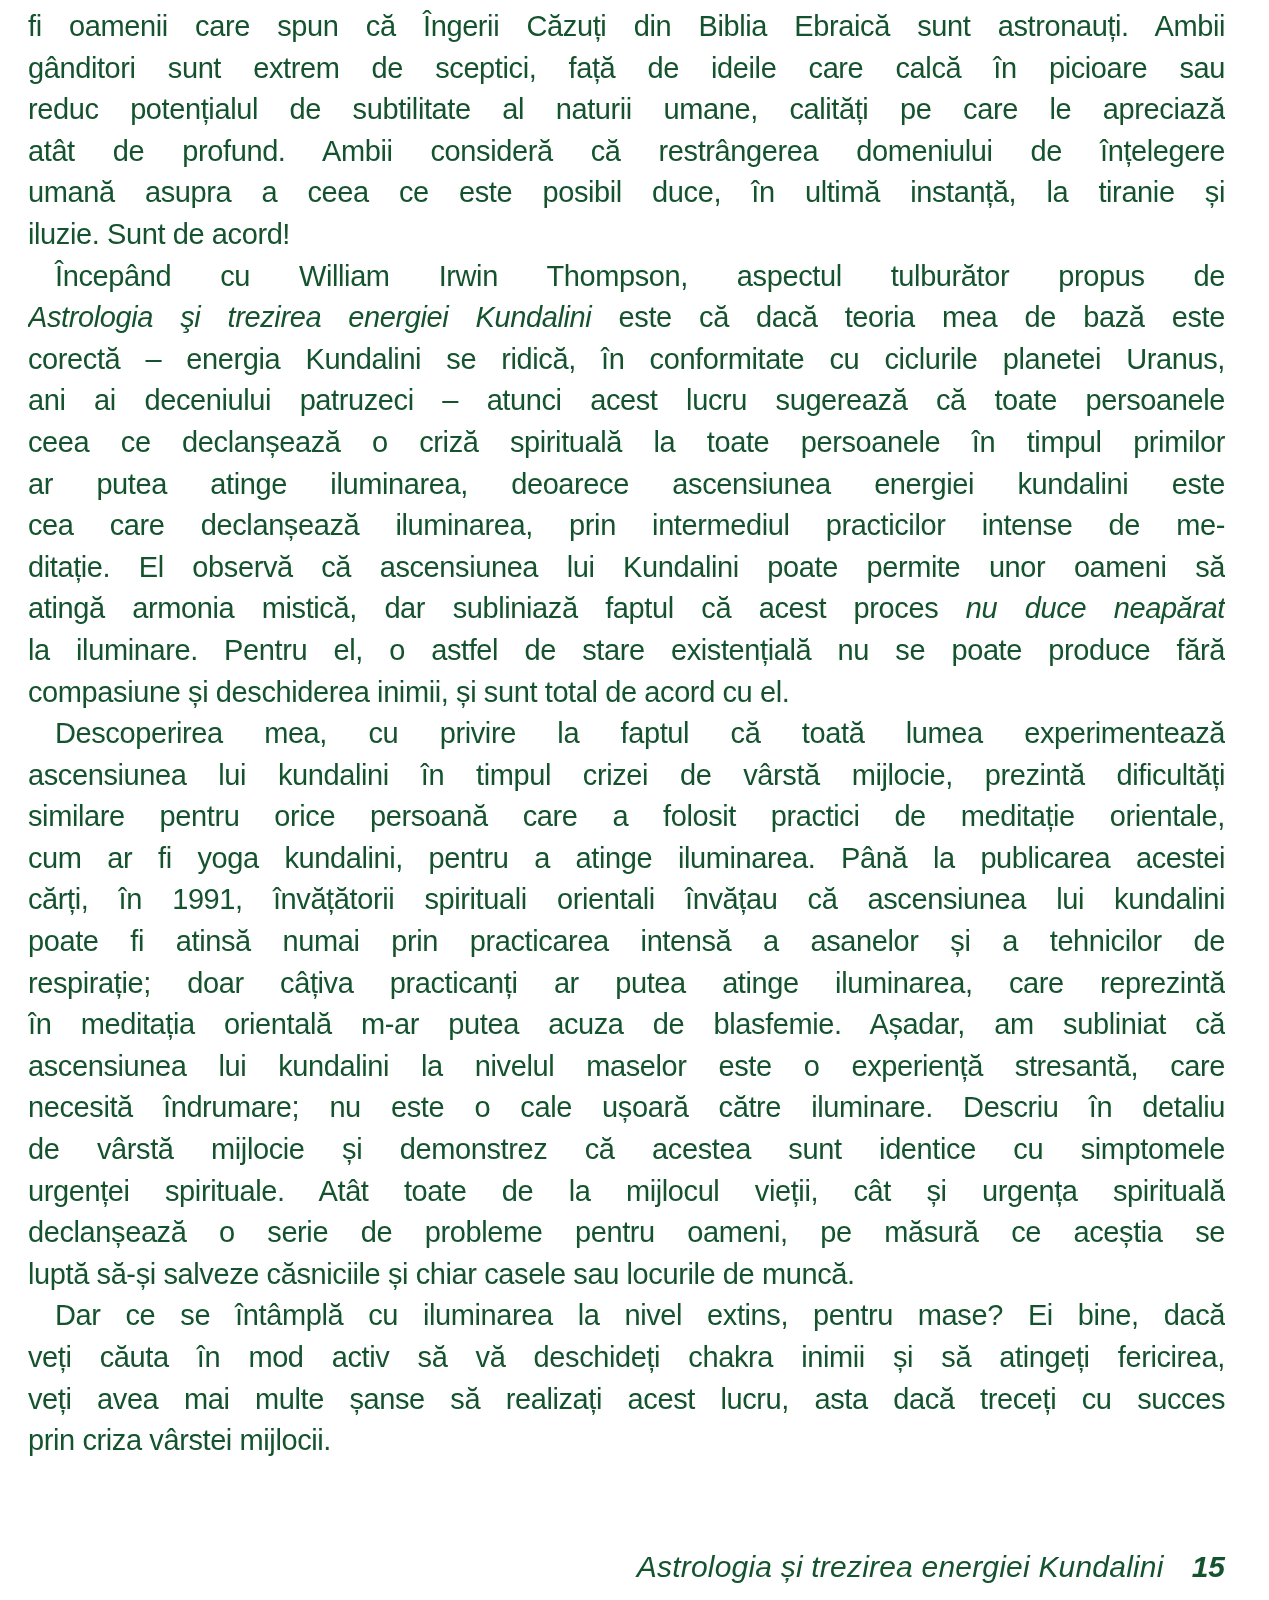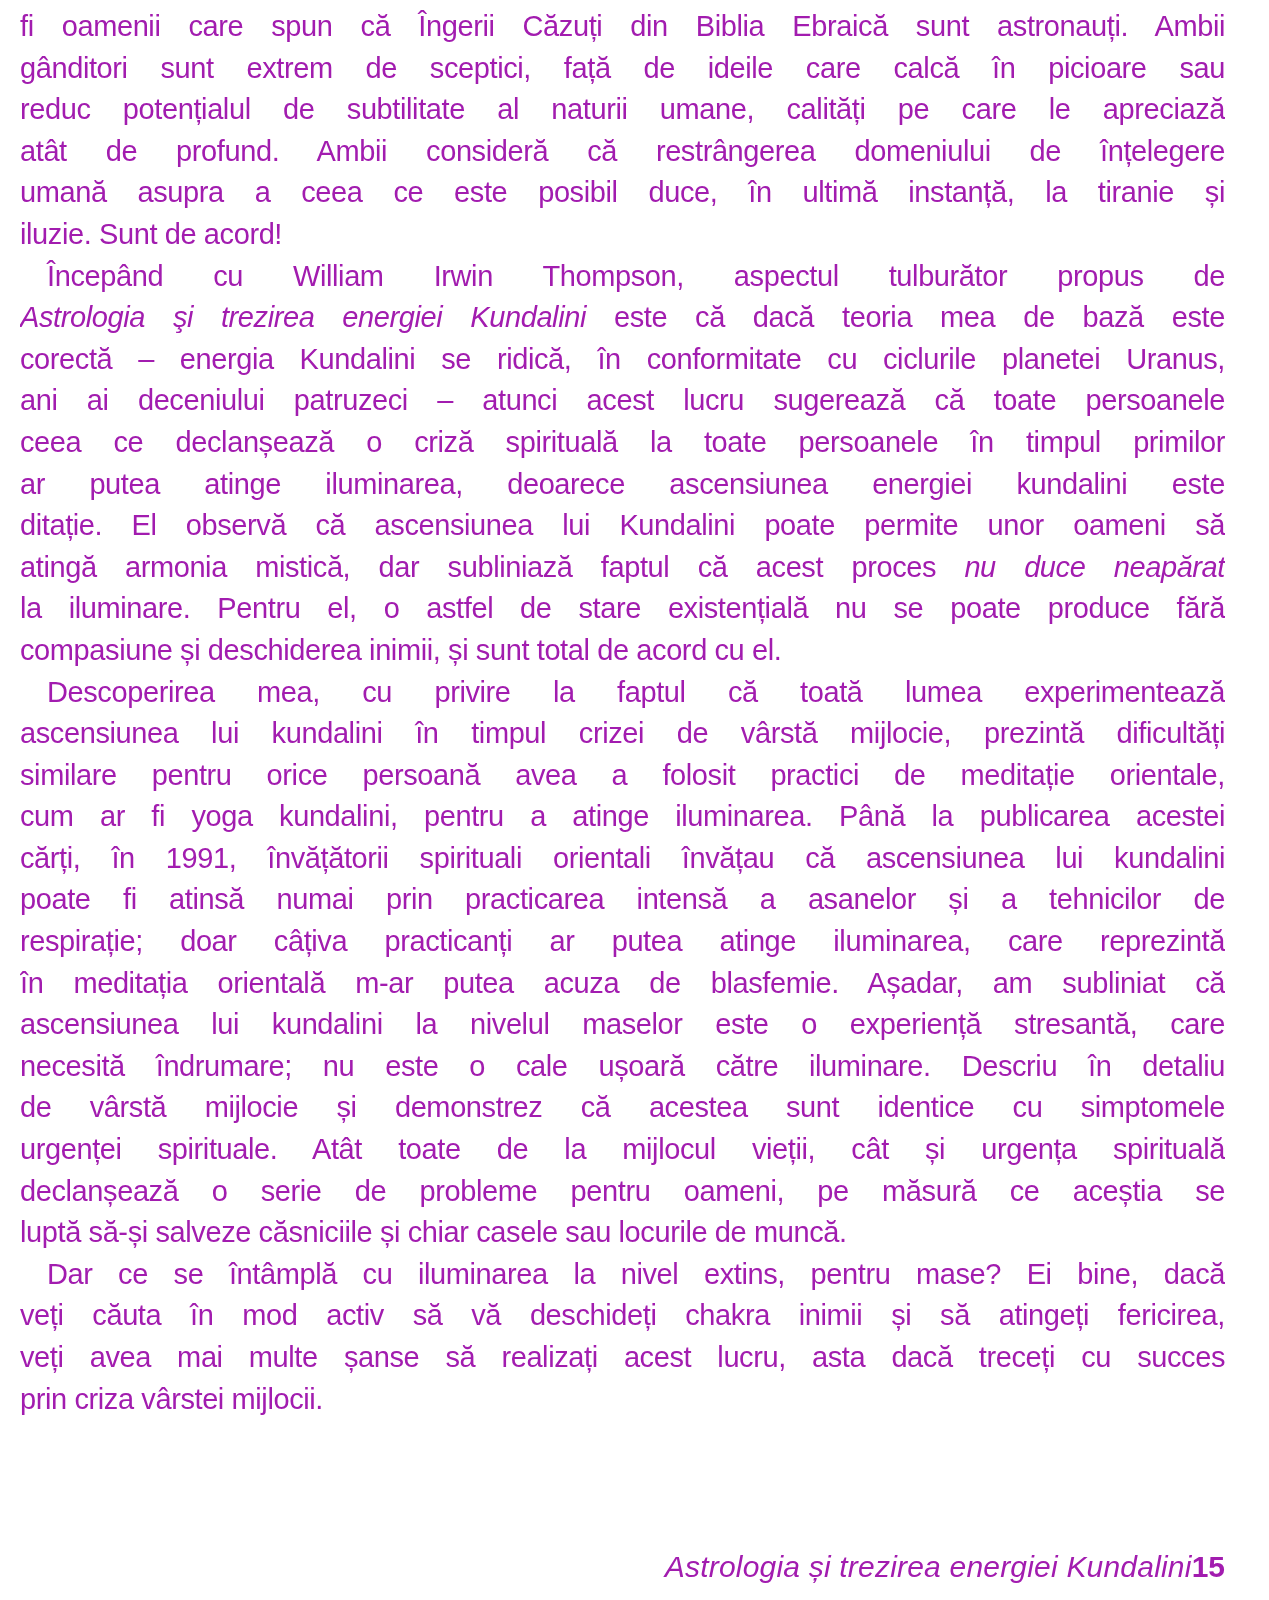--- a/index.html
+++ b/index.html
@@ -6,23 +6,23 @@
     margin: 0;
     padding: 0;
     background: #ffffff;
   }
   .page {
     position: relative;
     width: 1269px;
     height: 1600px;
     box-sizing: border-box;
     background: #ffffff;
-    color: #a21caf;
+    color: #14532d;
     font-family: "Liberation Sans", "DejaVu Sans", sans-serif;
-    padding: 6px 44px 0 20px;
+    padding: 6px 44px 0 28px;
     overflow: hidden;
   }
   .body-text {
     font-size: 29px;
     line-height: 41.6px;
     letter-spacing: -0.4px;
   }
   .line {
     text-align: justify;
     text-align-last: justify;
@@ -46,46 +46,49 @@
     line-height: 38px;
     white-space: nowrap;
   }
   .footer-title {
     font-style: italic;
     letter-spacing: 0.2px;
     margin-top: 48px;
   }
   .footer-page {
     font-weight: bold;
+    margin-left: 28px;
+    font-style: italic;
   }
 </style>
 </head>
 <body>
 
 <div class="page">
   <div class="body-text" id="body-text">
       <div class="line"><span>fi oamenii care spun că Îngerii Căzuți din Biblia Ebraică sunt astronauți. Ambii</span></div>
       <div class="line"><span>gânditori sunt extrem de sceptici, față de ideile care calcă în picioare sau</span></div>
       <div class="line"><span>reduc potențialul de subtilitate al naturii umane, calități pe care le apreciază</span></div>
       <div class="line"><span>atât de profund. Ambii consideră că restrângerea domeniului de înțelegere</span></div>
       <div class="line"><span>umană asupra a ceea ce este posibil duce, în ultimă instanță, la tiranie și</span></div>
       <div class="line last"><span>iluzie. Sunt de acord!</span></div>
       <div class="line indent"><span>Începând cu William Irwin Thompson, aspectul tulburător propus de</span></div>
       <div class="line"><span class="it">Astrologia şi trezirea energiei Kundalini</span><span> este că dacă teoria mea de bază este</span></div>
       <div class="line"><span>corectă – energia Kundalini se ridică, în conformitate cu ciclurile planetei Uranus,</span></div>
       <div class="line"><span>ani ai deceniului patruzeci – atunci acest lucru sugerează că toate persoanele</span></div>
       <div class="line"><span>ceea ce declanșează o criză spirituală la toate persoanele în timpul primilor</span></div>
       <div class="line"><span>ar putea atinge iluminarea, deoarece ascensiunea energiei kundalini este</span></div>
+      <div class="line"><span>cea care declanșează iluminarea, prin intermediul practicilor intense de me-</span></div>
       <div class="line"><span>ditație. El observă că ascensiunea lui Kundalini poate permite unor oameni să</span></div>
       <div class="line"><span>atingă armonia mistică, dar subliniază faptul că acest proces </span><span class="it">nu duce neapărat</span></div>
       <div class="line"><span>la iluminare. Pentru el, o astfel de stare existențială nu se poate produce fără</span></div>
       <div class="line last"><span>compasiune și deschiderea inimii, și sunt total de acord cu el.</span></div>
       <div class="line indent"><span>Descoperirea mea, cu privire la faptul că toată lumea experimentează</span></div>
       <div class="line"><span>ascensiunea lui kundalini în timpul crizei de vârstă mijlocie, prezintă dificultăți</span></div>
-      <div class="line"><span>similare pentru orice persoană avea a folosit practici de meditație orientale,</span></div>
+      <div class="line"><span>similare pentru orice persoană care a folosit practici de meditație orientale,</span></div>
       <div class="line"><span>cum ar fi yoga kundalini, pentru a atinge iluminarea. Până la publicarea acestei</span></div>
       <div class="line"><span>cărți, în 1991, învățătorii spirituali orientali învățau că ascensiunea lui kundalini</span></div>
       <div class="line"><span>poate fi atinsă numai prin practicarea intensă a asanelor și a tehnicilor de</span></div>
       <div class="line"><span>respirație; doar câțiva practicanți ar putea atinge iluminarea, care reprezintă</span></div>
       <div class="line"><span>în meditația orientală m-ar putea acuza de blasfemie. Așadar, am subliniat că</span></div>
       <div class="line"><span>ascensiunea lui kundalini la nivelul maselor este o experiență stresantă, care</span></div>
       <div class="line"><span>necesită îndrumare; nu este o cale ușoară către iluminare. Descriu în detaliu</span></div>
       <div class="line"><span>de vârstă mijlocie și demonstrez că acestea sunt identice cu simptomele</span></div>
       <div class="line"><span>urgenței spirituale. Atât toate de la mijlocul vieții, cât și urgența spirituală</span></div>
       <div class="line"><span>declanșează o serie de probleme pentru oameni, pe măsură ce aceștia se</span></div>

